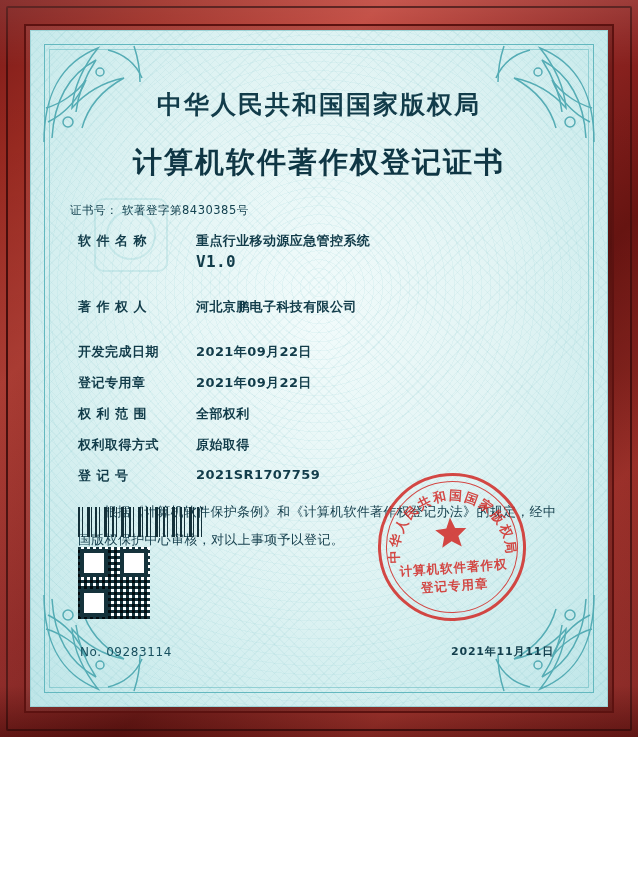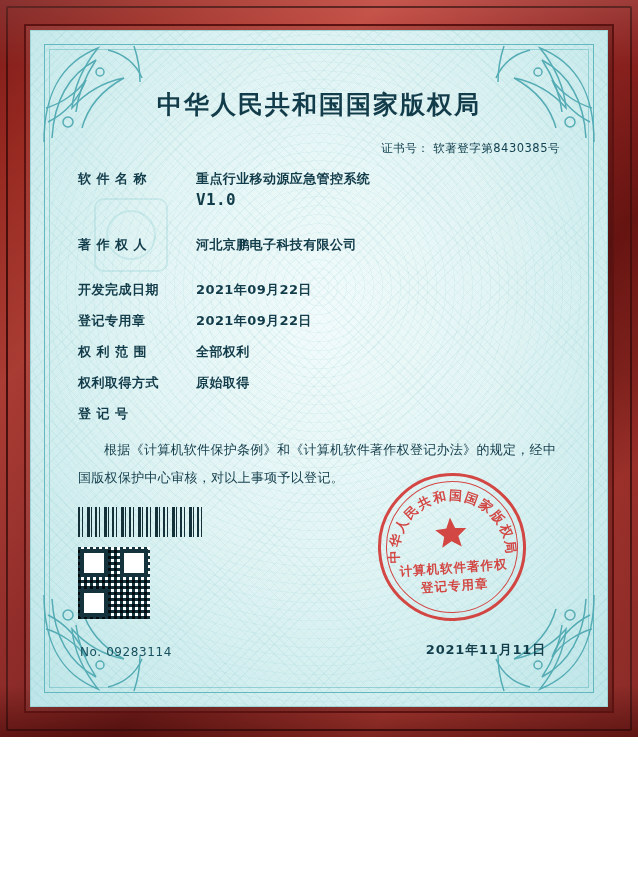--- a/index.html
+++ b/index.html
@@ -118,21 +118,20 @@
     font-family: "DejaVu Serif", "Liberation Serif", serif;
     font-size: 29px;
     letter-spacing: 2px;
     color: #0f3644;
     font-weight: 700;
     margin-top: 22px;
   }
 
   .cert-no-line {
     margin-top: 20px;
-    text-align: right;
     padding-right: 8px;
     font-size: 11.5px;
     color: #13414f;
     letter-spacing: 0.5px;
     font-family: "DejaVu Sans", "Liberation Sans", sans-serif;
   }
   .cert-no-line .label { margin-right: 4px; }
 
   .fields {
     margin-top: 14px;
@@ -224,23 +223,23 @@
     position: absolute;
     left: 10px;
     bottom: 20px;
     font-size: 12px;
     color: #18505f;
     font-family: "DejaVu Sans", "Liberation Sans", sans-serif;
     letter-spacing: 0.6px;
   }
   .issue-date {
     position: absolute;
-    right: 22px;
+    right: 14px;
     bottom: 20px;
-    font-size: 13px;
+    font-size: 11px;
     color: #133f4d;
     font-family: "DejaVu Sans", "Liberation Sans", sans-serif;
     letter-spacing: 0.8px;
     font-weight: 600;
   }
 
   
   .seal {
     position: absolute;
     right: 42px;
@@ -368,20 +367,21 @@
         <path d="M70 12 C86 16 98 26 104 40"></path>
         <path d="M96 8 C100 20 102 30 102 44"></path>
       </g>
     </svg>
 
     <div class="watermark"></div>
 
     <div class="content">
 
       <div class="title-national">中华人民共和国国家版权局</div>
+      <div class="title-main">计算机软件著作权登记证书</div>
 
       <div class="cert-no-line">
         <span class="label">证书号：</span><span class="value">软著登字第8430385号</span>
       </div>
 
       <div class="fields">
 
         <div class="field-row">
           <div class="field-label">软 件 名 称</div>
           <div class="field-value">
@@ -414,20 +414,21 @@
           <div class="field-value">全部权利</div>
         </div>
 
         <div class="field-row">
           <div class="field-label">权利取得方式</div>
           <div class="field-value">原始取得</div>
         </div>
 
         <div class="field-row">
           <div class="field-label">登 记 号</div>
+          <div class="field-value">2021SR1707759</div>
         </div>
 
       </div>
 
       <div class="statement">根据《计算机软件保护条例》和《计算机软件著作权登记办法》的规定，经中国版权保护中心审核，对以上事项予以登记。</div>
 
       <div class="codes">
         <div class="barcode"></div>
         <div class="qr">
           <div class="qr-b"></div>

